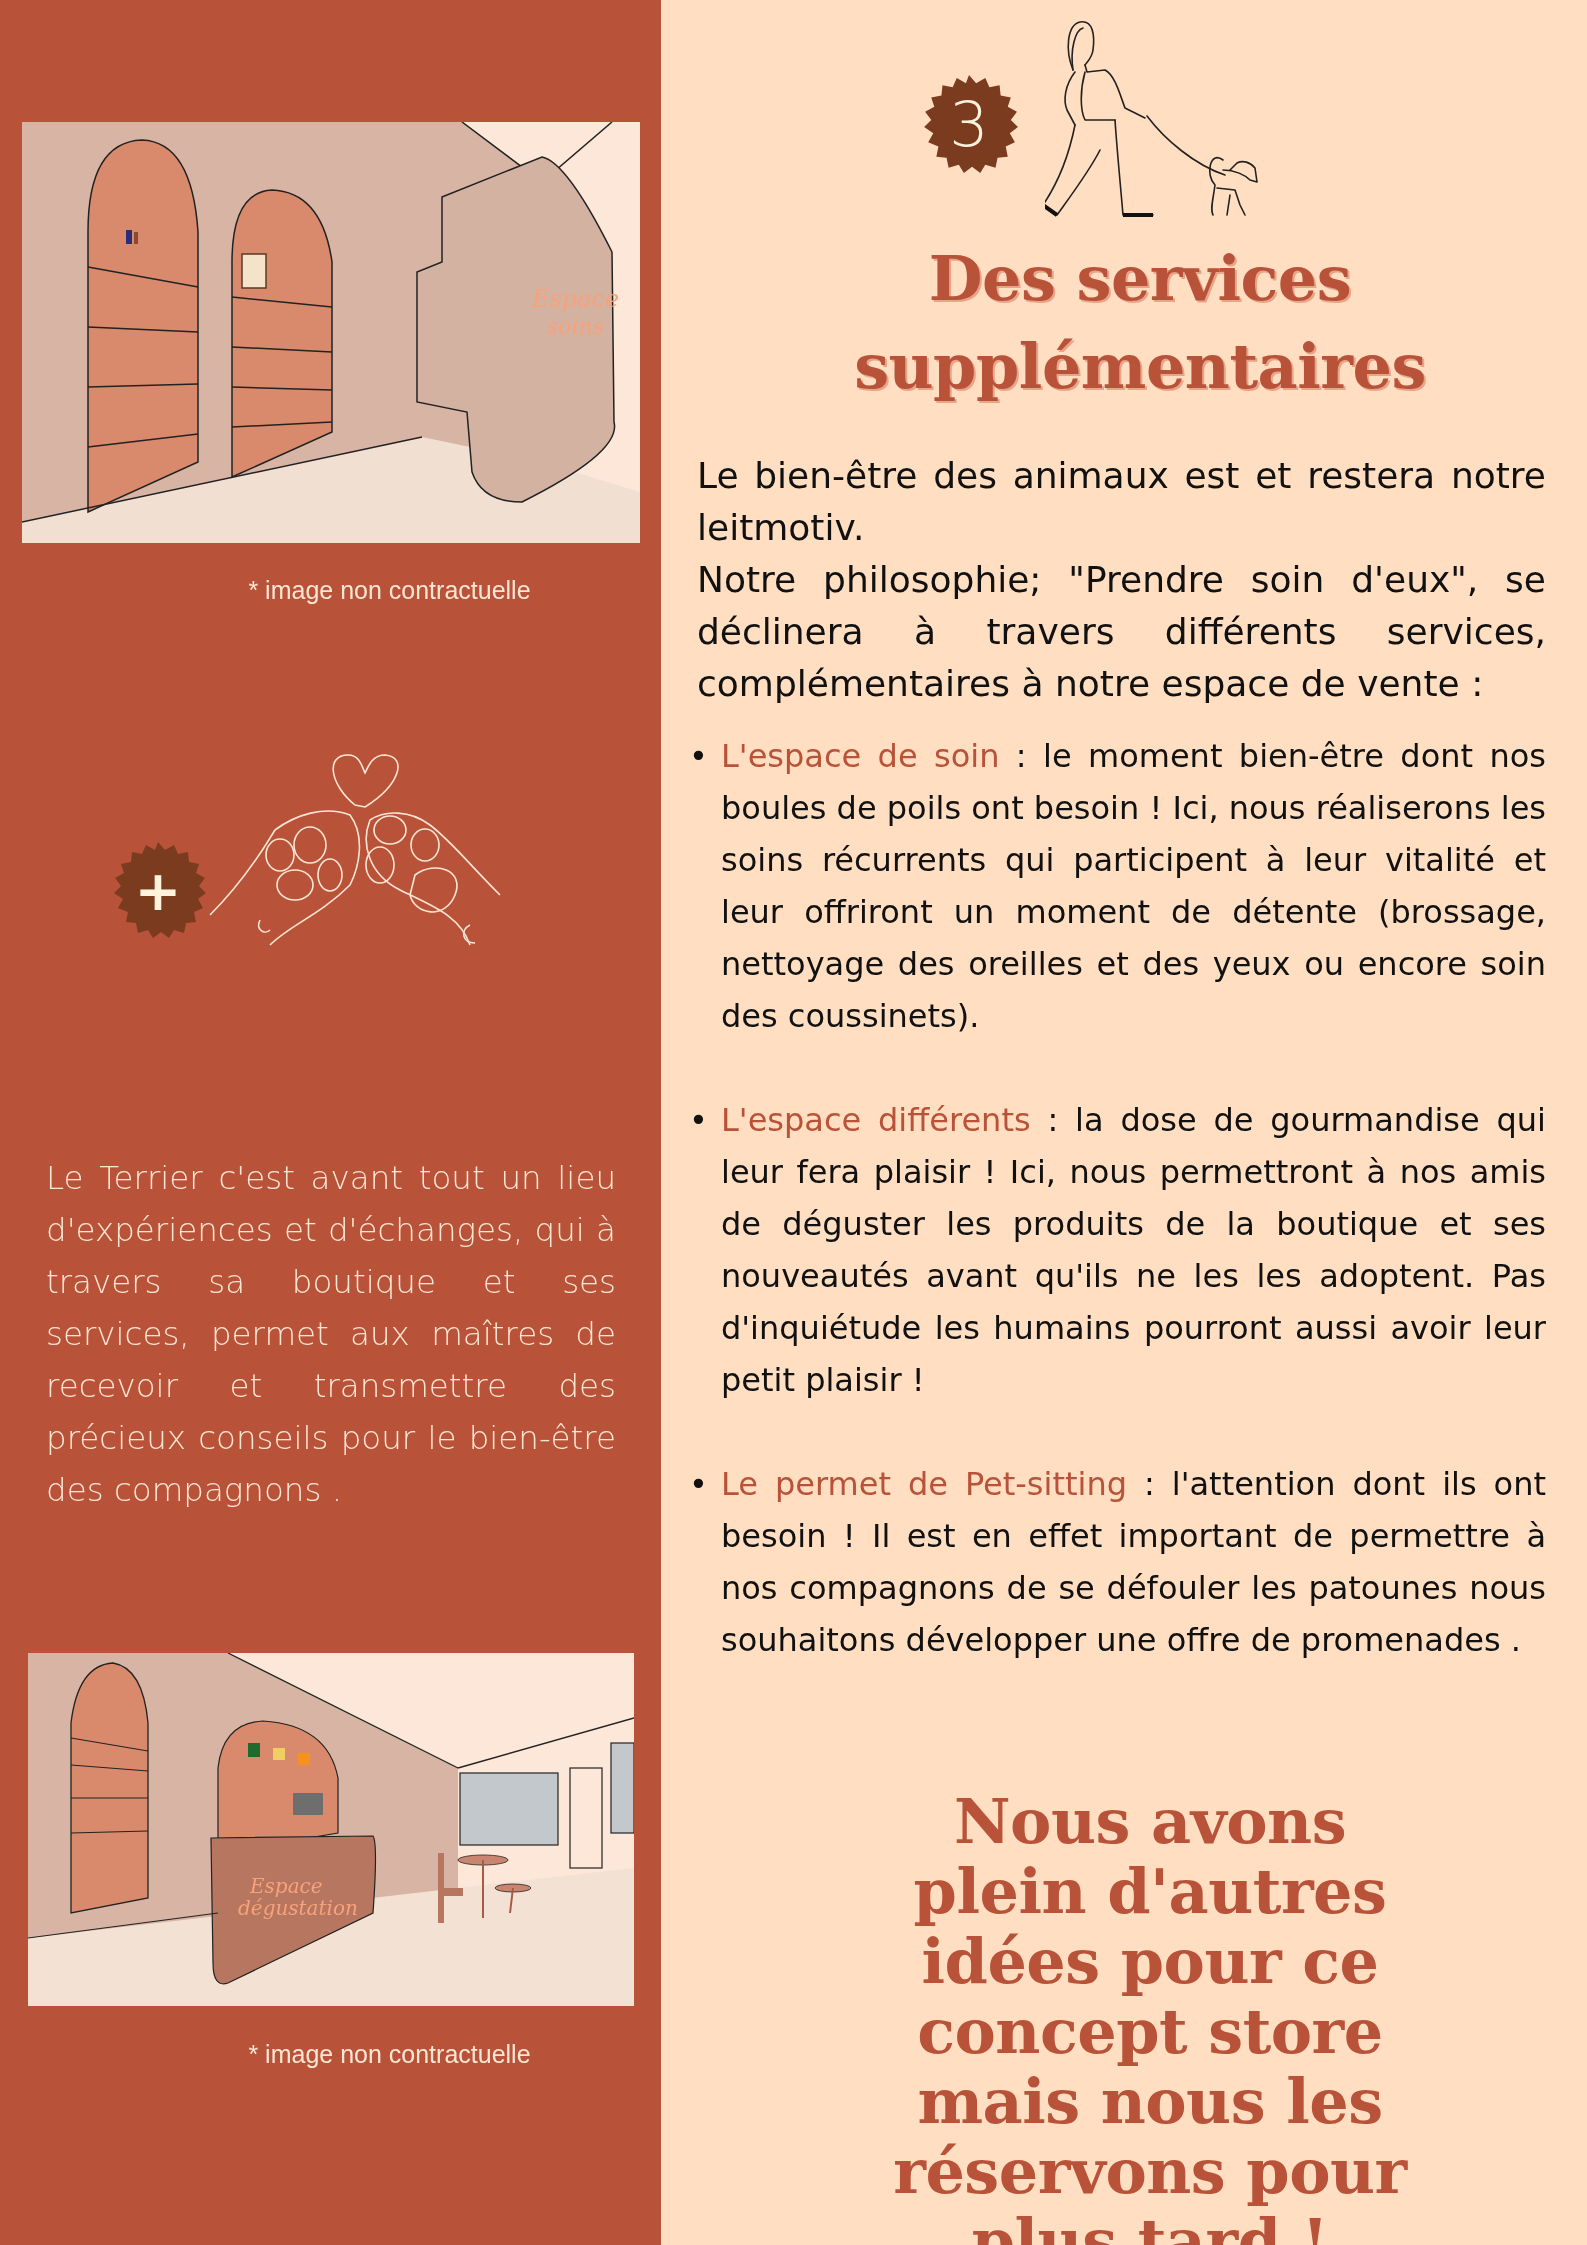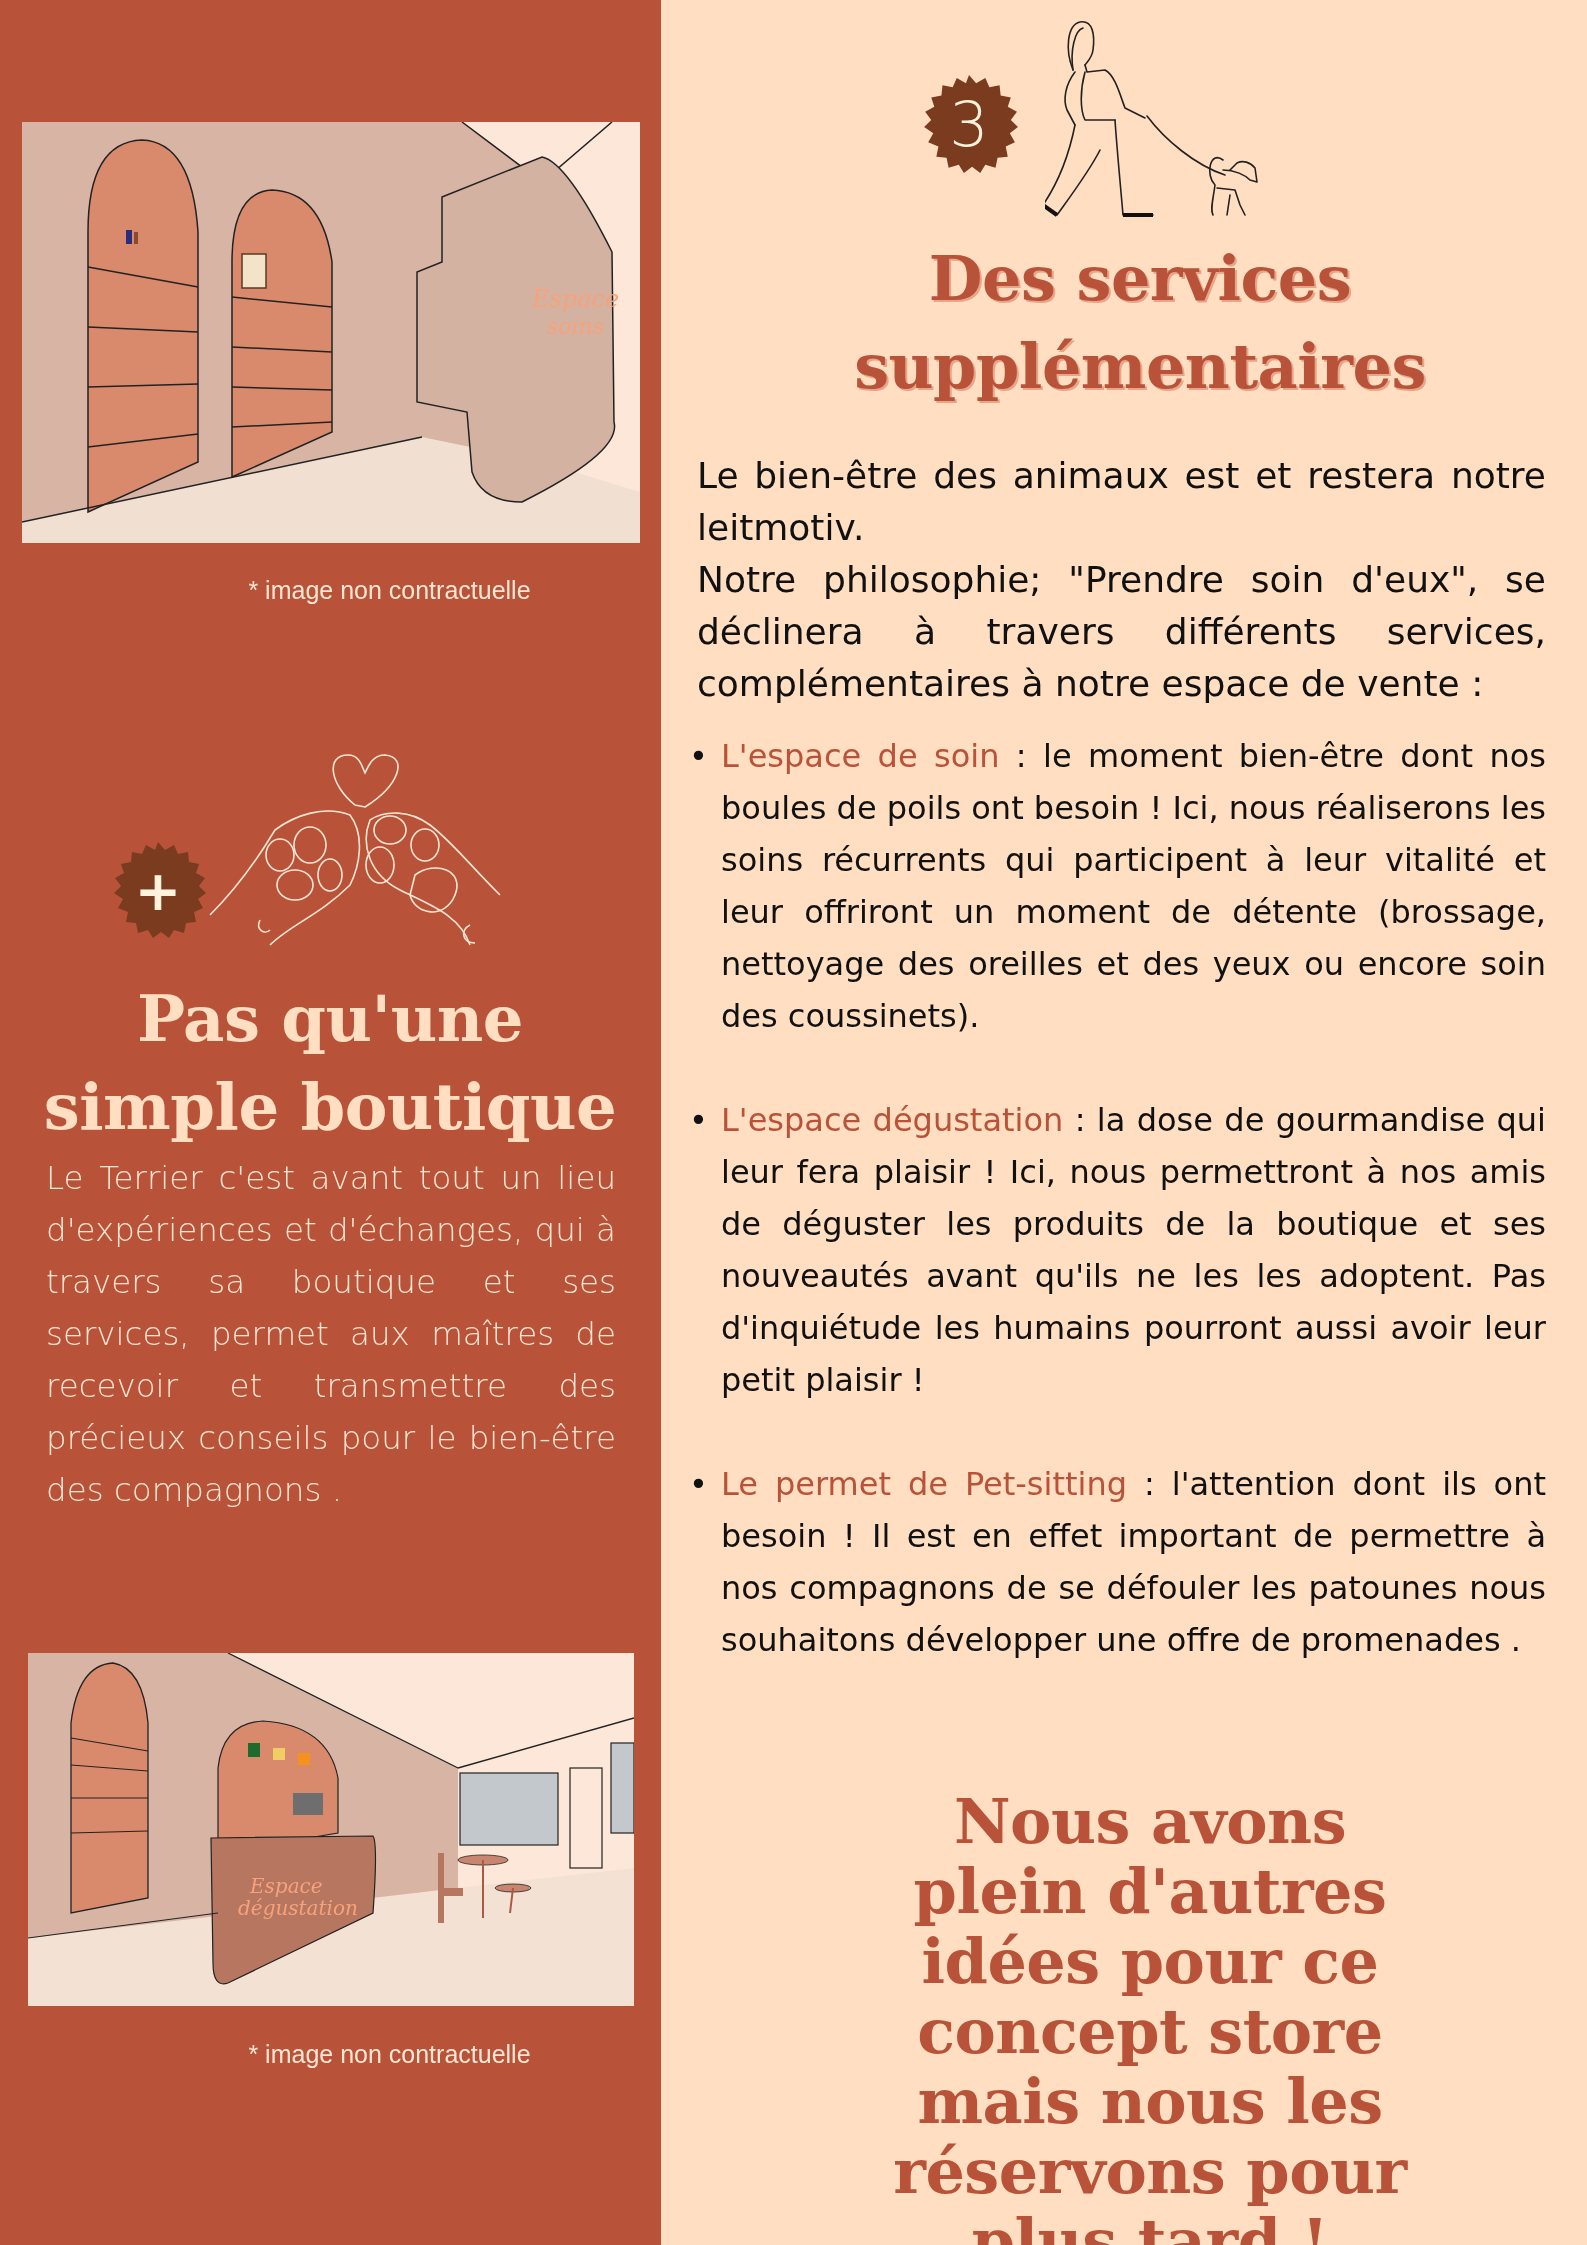--- a/index.html
+++ b/index.html
@@ -140,21 +140,20 @@
         <ellipse cx="190" cy="85" rx="16" ry="14"></ellipse>
         <ellipse cx="225" cy="100" rx="14" ry="16"></ellipse>
         <ellipse cx="180" cy="120" rx="14" ry="18"></ellipse>
         <path d="M215,130 C235,115 265,125 255,150 C245,175 215,170 210,150 Z"></path>
         <path d="M60,175 C55,185 65,190 70,185"></path>
         <path d="M270,180 C260,185 262,198 275,198"></path>
       </g>
     </svg>
   </div>
 
-  <div class="left-title serif-title">Pas qu'une simple boutique</div>
 
   <div class="left-para">Le Terrier c'est avant tout un lieu d'expériences et d'échanges, qui à travers sa boutique et ses services, permet aux maîtres de recevoir et transmettre des précieux conseils pour le bien-être des compagnons .</div>
 
   <div class="illus" style="left:28px; top:1653px; width:606px; height:353px;">
     <svg viewBox="0 0 606 353" preserveAspectRatio="none">
       <rect x="0" y="0" width="606" height="353" fill="#F3E2D3"></rect>
       <polygon points="0,0 200,0 430,115 430,235 0,285" fill="#D7B4A4"></polygon>
       <polygon points="200,0 606,0 606,215 430,235 430,115" fill="#FDE7D8"></polygon>
       <line x1="200" y1="0" x2="430" y2="115" stroke="#222" stroke-width="1.3"></line>
       <line x1="430" y1="115" x2="606" y2="65" stroke="#222" stroke-width="1.3"></line>
@@ -226,21 +225,21 @@
   <p>Notre philosophie; "Prendre soin d'eux", se déclinera à travers différents services, complémentaires à notre espace de vente :</p>
 </div>
 
 <ul class="services">
   <li class="service">
     <span class="bullet">•</span>
     <span class="svc-name">L'espace de soin</span><span> : le moment bien-être dont nos boules de poils ont besoin ! Ici, nous réaliserons les soins récurrents qui participent à leur vitalité et leur offriront un moment de détente (brossage, nettoyage des oreilles et des yeux ou encore soin des coussinets).</span>
   </li>
   <li class="service">
     <span class="bullet">•</span>
-    <span class="svc-name">L'espace dégustation</span><span> : la dose de gourmandise qui leur fera plaisir ! Ici, nous permettront à nos amis de déguster les produits de la boutique et ses nouveautés avant qu'ils ne les les adoptent. Pas d'inquiétude les humains pourront aussi avoir leur petit plaisir !</span>
+    <span class="svc-name">L'espace différents</span><span> : la dose de gourmandise qui leur fera plaisir ! Ici, nous permettront à nos amis de déguster les produits de la boutique et ses nouveautés avant qu'ils ne les les adoptent. Pas d'inquiétude les humains pourront aussi avoir leur petit plaisir !</span>
   </li>
   <li class="service">
     <span class="bullet">•</span>
     <span class="svc-name">Le permet de Pet-sitting</span><span> : l'attention dont ils ont besoin ! Il est en effet important de permettre à nos compagnons de se défouler les patounes nous souhaitons développer une offre de promenades .</span>
   </li>
 </ul>
 
 <div class="closing serif-title">Nous avons plein d'autres idées pour ce concept store mais nous les réservons pour plus tard !</div>
 
 </body></html>

